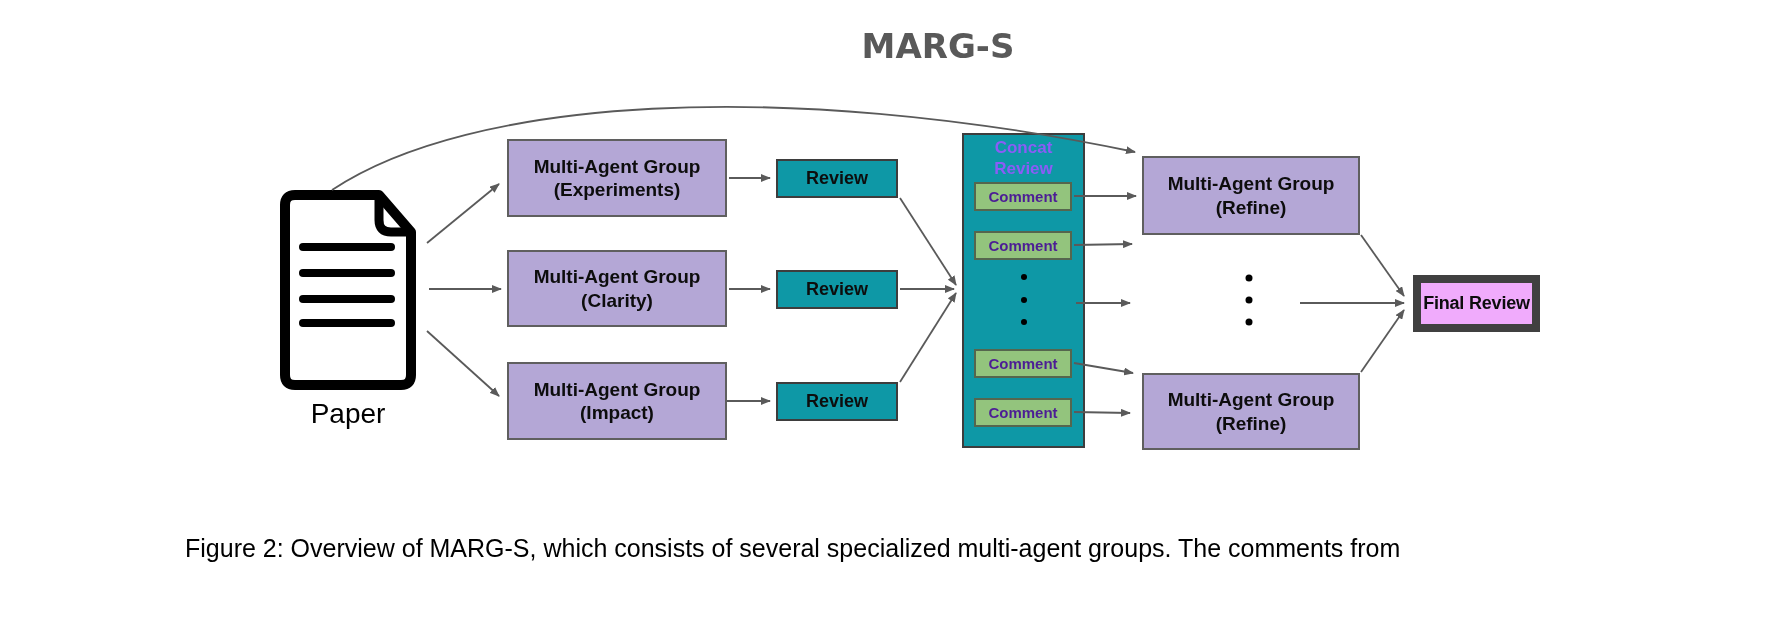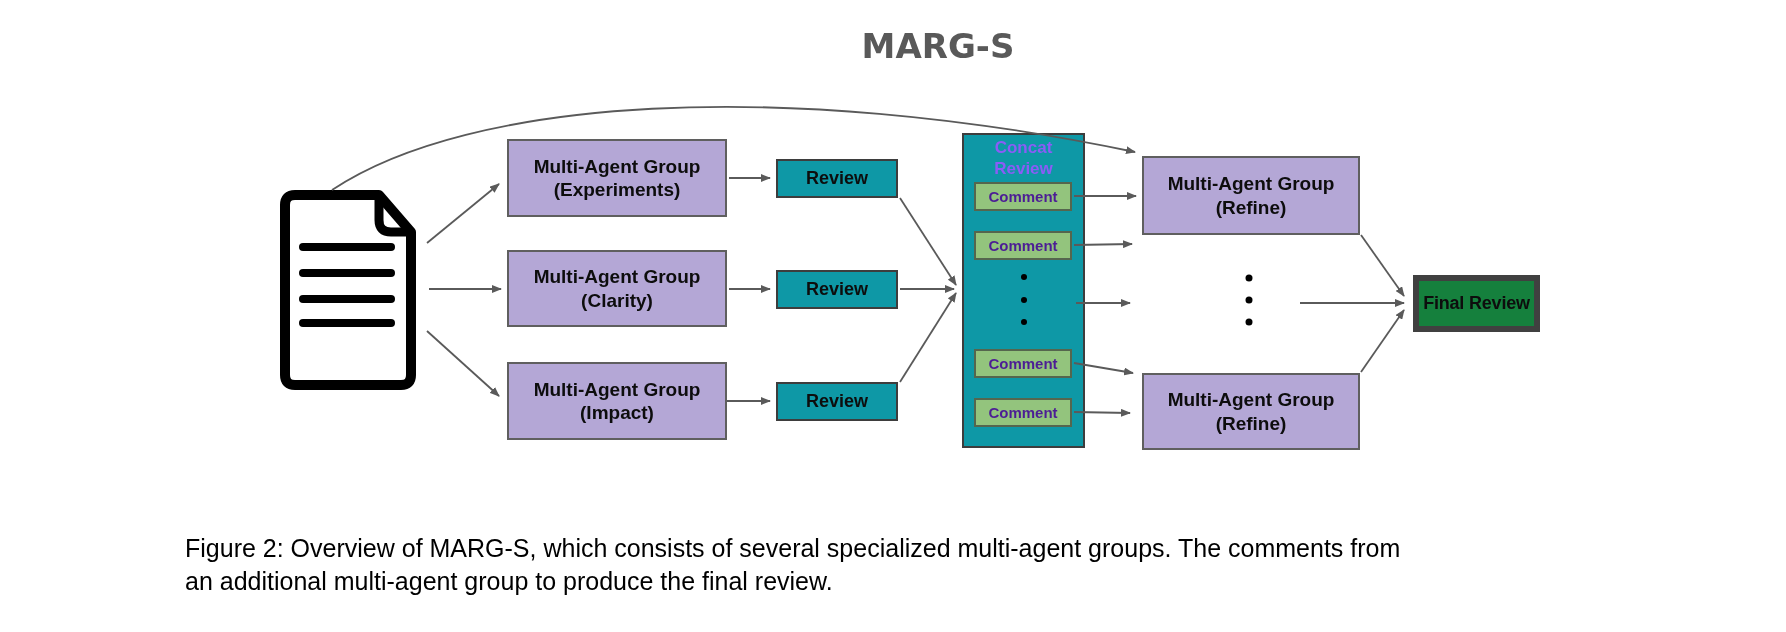--- a/index.html
+++ b/index.html
@@ -11,21 +11,21 @@
   .box { position:absolute; box-sizing:border-box; display:flex; flex-direction:column;
          align-items:center; justify-content:center; text-align:center; font-weight:bold; color:#0d0d0d; z-index:2; }
   .mag { background:#b4a7d6; border:2px solid #5f5f5f; font-size:19px; line-height:1.22; }
   .rev { background:#0e98a6; border:2px solid #3d3d3d; font-size:18px; }
   .concat-col { position:absolute; box-sizing:border-box; background:#0e98a6; border:2px solid #3d3d3d; z-index:1; }
   .concat-title { position:absolute; left:962px; top:137px; width:123px; text-align:center;
                   font-weight:bold; font-size:17px; line-height:1.26; color:#8b5cf6; z-index:2; }
   .comment { position:absolute; left:974px; width:98px; height:29px; box-sizing:border-box;
              background:#93c47d; border:2px solid #55664e; display:flex; align-items:center;
              justify-content:center; font-weight:bold; font-size:15px; color:#4c1d95; z-index:2; }
-  .final { background:#15803d; border:6px solid #404040; font-size:18px; letter-spacing:-0.2px; }
+  .final { background:#f0abfc; border:8px solid #404040; font-size:18px; letter-spacing:-0.2px; }
   .paper-svg { position:absolute; left:273px; top:189px; z-index:2; }
   .paper-label { position:absolute; left:258px; top:398px; width:180px; text-align:center;
                  font-size:28px; color:#000; }
   .caption { position:absolute; left:185px; top:484px; width:1440px;
              font-family:Liberation Sans, sans-serif; font-size:25px; line-height:33px; color:#000;margin-top:48px; }
 </style>
 </head>
 <body>
 
 <div class="canvas">
@@ -35,20 +35,21 @@
   <svg class="paper-svg" width="150" height="202" viewBox="0 0 150 202">
     <path d="M106,6 H22 Q12,6 12,16 V186 Q12,196 22,196 H128 Q138,196 138,186 V43 Z" fill="#ffffff" stroke="#000000" stroke-width="10" stroke-linejoin="round"></path>
     <path d="M106,6 V31 Q106,43 118,43 L138,43" fill="none" stroke="#000000" stroke-width="9" stroke-linejoin="round"></path>
     <g stroke="#000000" stroke-width="8" stroke-linecap="round">
       <line x1="30" y1="58" x2="118" y2="58"></line>
       <line x1="30" y1="84" x2="118" y2="84"></line>
       <line x1="30" y1="110" x2="118" y2="110"></line>
       <line x1="30" y1="134" x2="118" y2="134"></line>
     </g>
   </svg>
+  <div class="paper-label">Paper</div>
 
   <div class="box mag" style="left:507px;top:139px;width:220px;height:78px">
     <div>Multi-Agent Group</div>
     <div>(Experiments)</div>
   </div>
   <div class="box mag" style="left:507px;top:250px;width:220px;height:77px">
     <div>Multi-Agent Group</div>
     <div>(Clarity)</div>
   </div>
   <div class="box mag" style="left:507px;top:362px;width:220px;height:78px">
@@ -130,16 +131,15 @@
     </g>
     <g fill="#000000">
       <circle cx="1249" cy="278" r="3.5"></circle>
       <circle cx="1249" cy="300" r="3.5"></circle>
       <circle cx="1249" cy="322" r="3.5"></circle>
     </g>
   </svg>
 
   <div class="caption">
     <div>Figure 2: Overview of MARG-S, which consists of several specialized multi-agent groups. The comments from</div>
-    <div>an additional multi-agent group to produce the final review.</div>
   </div>
 
 </div>
 
 </body></html>

